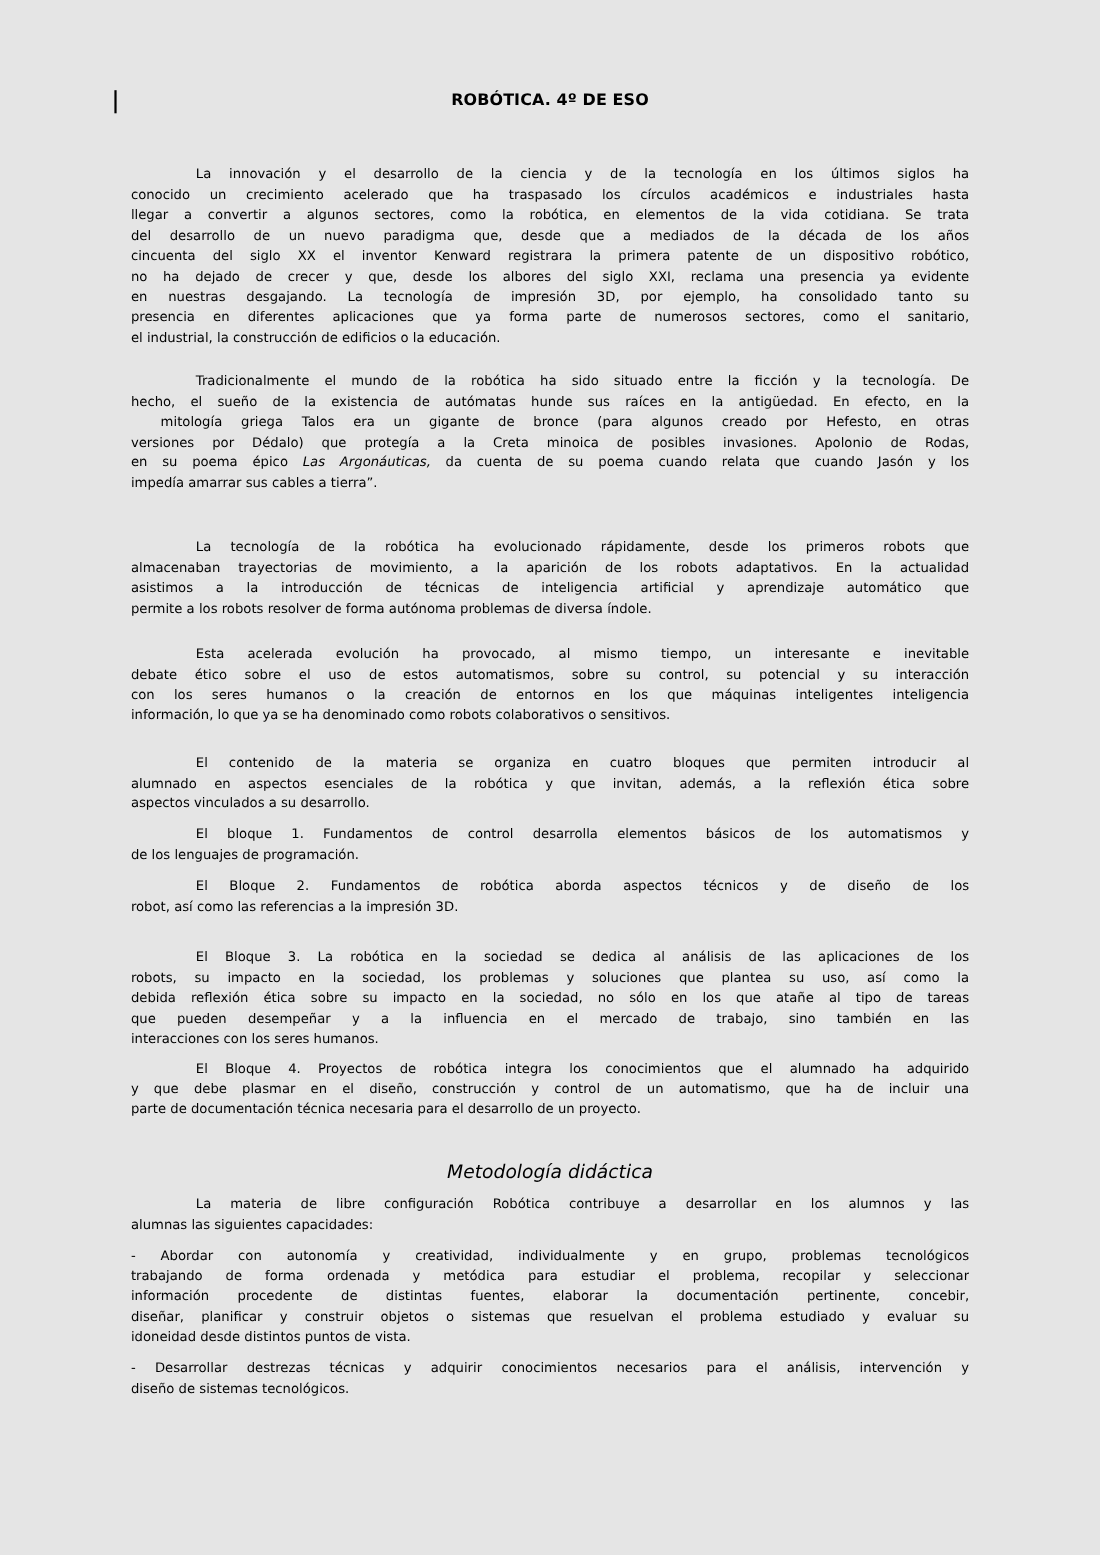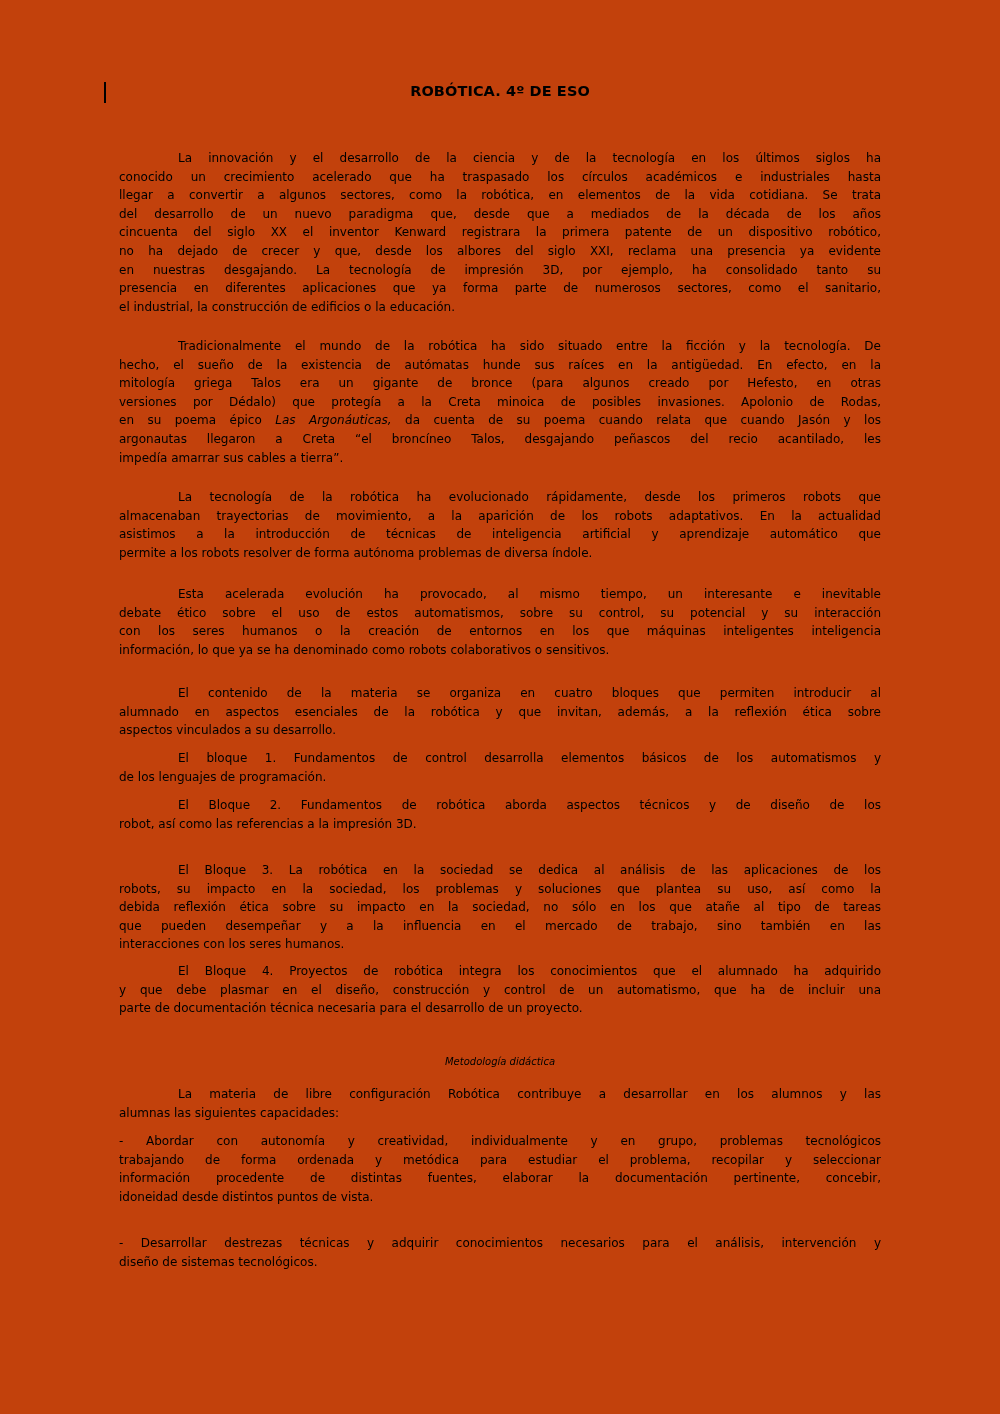--- a/index.html
+++ b/index.html
@@ -1,27 +1,27 @@
 <!DOCTYPE html>
 <html><head>
 <meta charset="utf-8">
 <style>
   html, body { margin: 0; padding: 0; background: #ffffff; }
   body { width: 1000px; height: 1414px; position: relative; overflow: hidden;
          font-family: "DejaVu Sans", sans-serif; color: #000; }
-  .page { position: absolute; left: 0; top: 0; width: 1000px; height: 1414px; background: #c2410c; }
+  .page { position: absolute; left: 0; top: 0; width: 1000px; height: 1414px; background: #e5e5e5; }
   .change-bar { position: absolute; left: 104px; top: 82px; width: 1.5px; height: 21px; background: #000; }
   .title { position: absolute; left: 0; width: 1000px; top: 83px; text-align: center;
            font-weight: bold; font-size: 14.5px; letter-spacing: 0.1px; }
   .para { position: absolute; left: 119px; width: 762px; font-size: 12px; line-height: 18.6px; }
   .line { display: block; height: 18.6px; white-space: nowrap; text-align: justify; text-align-last: justify; }
   .line.last { text-align: left; text-align-last: left; }
   .line.indent { padding-left: 59px; }
   .subtitle { position: absolute; left: 0; width: 1000px; top: 1056px; text-align: center;
-              font-style: italic; font-size: 10px; }
+              font-style: italic; font-size: 17px; }
   i { font-style: italic; }
 </style>
 </head>
 <body>
 
 <div class="page">
   <div class="change-bar"></div>
   <div class="title">ROBÓTICA. 4º DE ESO</div>
 
   <div class="para" style="top:149px;">
@@ -32,24 +32,23 @@
     <span class="line" style="white-space: normal; overflow: hidden;">cincuenta del siglo XX el inventor Kenward registrara la primera patente de un dispositivo robótico,</span>
     <span class="line" style="white-space: normal; overflow: hidden;">no ha dejado de crecer y que, desde los albores del siglo XXI, reclama una presencia ya evidente</span>
     <span class="line" style="white-space: normal; overflow: hidden;">en nuestras desgajando. La tecnología de impresión 3D, por ejemplo, ha consolidado tanto su</span>
     <span class="line" style="white-space: normal; overflow: hidden;">presencia en diferentes aplicaciones que ya forma parte de numerosos sectores, como el sanitario,</span>
     <span class="line last">el industrial, la construcción de edificios o la educación.</span>
   </div>
 
   <div class="para" style="top:337px;">
     <span class="line indent" style="white-space: normal; overflow: hidden;">Tradicionalmente el mundo de la robótica ha sido situado entre la ficción y la tecnología. De</span>
     <span class="line" style="white-space: normal; overflow: hidden;">hecho, el sueño de la existencia de autómatas hunde sus raíces en la antigüedad. En efecto, en la</span>
-    <span class="line" style="white-space: normal; overflow: hidden;">mitología griega Talos era un gigante de bronce (para algunos creado por Hefesto, en otras</span>
+    <span class="line" style="white-space: normal; overflow: hidden; margin-left: 27px;">mitología griega Talos era un gigante de bronce (para algunos creado por Hefesto, en otras</span>
     <span class="line" style="white-space: normal; overflow: hidden;">versiones por Dédalo) que protegía a la Creta minoica de posibles invasiones. Apolonio de Rodas,</span>
     <span class="line" style="white-space: normal; overflow: hidden;"><span>en su poema épico</span> <i>Las Argonáuticas,</i> <span>da cuenta de su poema cuando relata que cuando Jasón y los</span></span>
-    <span class="line" style="white-space: normal; overflow: hidden;">argonautas llegaron a Creta “el broncíneo Talos, desgajando peñascos del recio acantilado, les</span>
     <span class="line last">impedía amarrar sus cables a tierra”.</span>
   </div>
 
   <div class="para" style="top:488px;">
     <span class="line indent" style="white-space: normal; overflow: hidden;">La tecnología de la robótica ha evolucionado rápidamente, desde los primeros robots que</span>
     <span class="line" style="white-space: normal; overflow: hidden;">almacenaban trayectorias de movimiento, a la aparición de los robots adaptativos. En la actualidad</span>
     <span class="line" style="white-space: normal; overflow: hidden;">asistimos a la introducción de técnicas de inteligencia artificial y aprendizaje automático que</span>
     <span class="line last">permite a los robots resolver de forma autónoma problemas de diversa índole.</span>
   </div>
 
@@ -94,20 +93,21 @@
 
   <div class="para" style="top:1085px;">
     <span class="line indent" style="white-space: normal; overflow: hidden;">La materia de libre configuración Robótica contribuye a desarrollar en los alumnos y las</span>
     <span class="line last">alumnas las siguientes capacidades:</span>
   </div>
 
   <div class="para" style="top:1132px;">
     <span class="line" style="white-space: normal; overflow: hidden;">- Abordar con autonomía y creatividad, individualmente y en grupo, problemas tecnológicos</span>
     <span class="line" style="white-space: normal; overflow: hidden;">trabajando de forma ordenada y metódica para estudiar el problema, recopilar y seleccionar</span>
     <span class="line" style="white-space: normal; overflow: hidden;">información procedente de distintas fuentes, elaborar la documentación pertinente, concebir,</span>
+    <span class="line" style="white-space: normal; overflow: hidden;">diseñar, planificar y construir objetos o sistemas que resuelvan el problema estudiado y evaluar su</span>
     <span class="line last">idoneidad desde distintos puntos de vista.</span>
   </div>
 
   <div class="para" style="top:1234px;">
     <span class="line" style="white-space: normal; overflow: hidden;">- Desarrollar destrezas técnicas y adquirir conocimientos necesarios para el análisis, intervención y</span>
     <span class="line last">diseño de sistemas tecnológicos.</span>
   </div>
 </div>
 
 </body></html>

